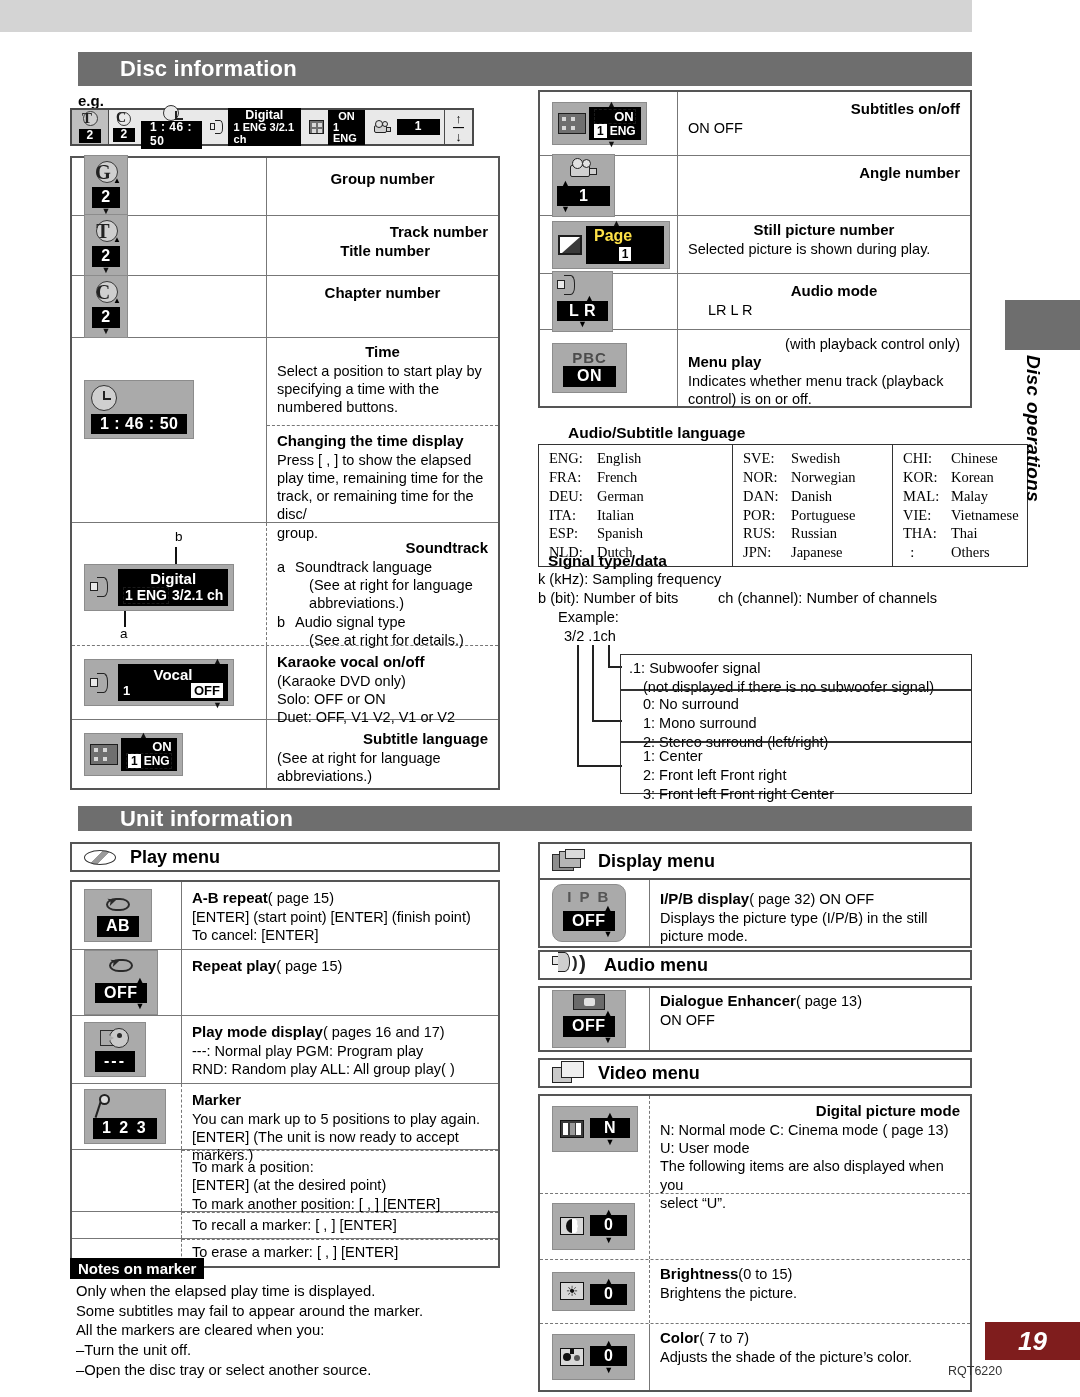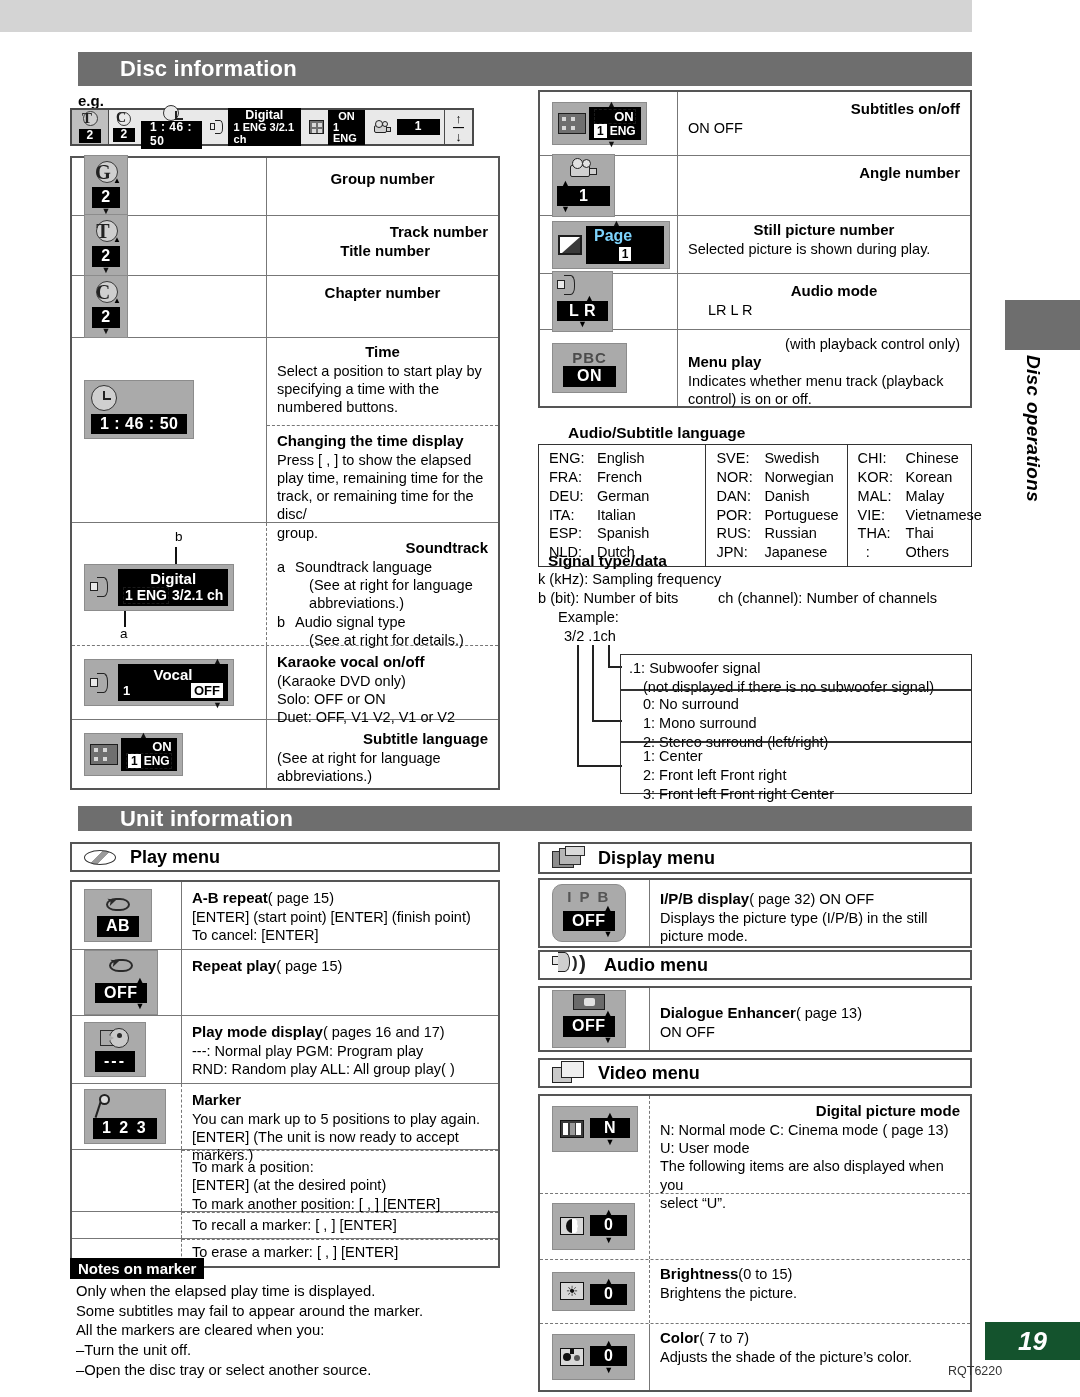--- a/index.html
+++ b/index.html
@@ -162,21 +162,21 @@
   
   .noteshdr { background:#000; color:#fff; font-weight:bold; font-size:15px; padding:2px 8px; display:inline-block; }
 
   
   .sidetab { position:absolute; background:#6e6e6e; }
   .sidevert {
     position:absolute; font-weight:bold; font-style:italic; font-size:19px;
     writing-mode:vertical-rl; white-space:nowrap; letter-spacing:.3px;
   }
   .pagenum {
-    position:absolute; background:#14532d; color:#fff; font-style:italic;
+    position:absolute; background:#7f1d1d; color:#fff; font-style:italic;
     font-weight:bold; font-size:26px; display:flex; align-items:center; justify-content:center;
   }
   .rqt { position:absolute; font-size:12.5px; color:#333; }
   .eg { position:absolute; font-size:15px; font-weight:bold; }
   .ab { font-size:14.5px; }
 </style>
 </head>
 <body>
 
 <div class="page">
@@ -478,21 +478,21 @@
       </div>
       <div class="cell-txt t-right" style="padding-top:8px;">Angle number</div>
     </div>
 
     <div class="row" style="height:58px;">
       <div class="cell-icon" style="width:138px;flex:0 0 138px;">
         <div class="chip" style="flex-direction:row; gap:4px; padding:4px 5px; align-items:center;">
           <div class="pgico"></div>
           <div style="background:#000; padding:2px 8px; position:relative; min-width:78px;">
             <div style="position:absolute;left:26px;top:-8px;font-size:9px;color:#111;">▲</div>
-            <div style="color:#7dd3fc;font-weight:bold;font-size:16px;line-height:16px;text-align:left;">Page</div>
+            <div style="color:#fde047;font-weight:bold;font-size:16px;line-height:16px;text-align:left;">Page</div>
             <div style="text-align:center;"><span style="background:#fff;color:#000;font-weight:bold;font-size:12px;padding:0 3px;">1</span></div>
           </div>
         </div>
       </div>
       <div class="cell-txt" style="padding-top:5px;">
         <div class="t-center">Still picture number</div>
         <div class="ab">Selected picture is shown during play.</div>
       </div>
     </div>
 
@@ -526,21 +526,21 @@
       <div class="cell-txt" style="padding-top:5px;">
         <div class="ab" style="text-align:right;">(with playback control only)</div>
         <div class="t-title">Menu play</div>
         <div class="ab">Indicates whether menu track (playback control) is on or off.</div>
       </div>
     </div>
   </div>
 
   <div style="position:absolute; left:568px; top:424px; font-size:15.5px; font-weight:bold;">Audio/Subtitle language</div>
 
-  <div class="langtbl" style="left:538px; top:444px; width:434px;">
+  <div class="langtbl" style="left:538px; top:444px; width:490px;font-family:Liberation Serif, serif;">
     <div class="langcol" style="width:145px;">
       <div class="langrow">
           <span class="labb">ENG:</span>
           <span>English</span>
         </div>
       <div class="langrow">
           <span class="labb">FRA:</span>
           <span>French</span>
         </div>
       <div class="langrow">
@@ -766,21 +766,21 @@
     <div class="noteshdr">Notes on marker</div>
     <div style="font-size:14.8px; line-height:1.33; padding-left:6px; padding-top:3px;">
       <div>Only when the elapsed play time is displayed.</div>
       <div>Some subtitles may fail to appear around the marker.</div>
       <div>All the markers are cleared when you:</div>
       <div>–Turn the unit off.</div>
       <div>–Open the disc tray or select another source.</div>
     </div>
   </div>
 
-  <div class="menubar" style="left:538px; top:842px; width:434px; height:32px;">
+  <div class="menubar" style="left:538px; top:842px; width:434px; height:38px;">
     <span class="dispico">
         <span class="s1"></span>
         <span class="s2"></span>
         <span class="s3"></span>
       </span>
     <span>Display menu</span>
   </div>
 
   <div class="tbl" style="left:538px; top:878px; width:434px;">
     <div class="row" style="height:66px;">
@@ -815,21 +815,21 @@
       <div class="cell-icon" style="width:110px;flex:0 0 110px;">
         <div class="chip" style="padding:3px 10px;">
           <div class="glyph" style="width:32px;height:16px;background:#6a6a6a;border:1.5px solid #1f1f1f;position:relative;">
             <span style="position:absolute;left:10px;top:3px;width:11px;height:8px;background:#e2e2e2;display:block;border-radius:2px;"></span>
           </div>
           <div style="align-self:flex-end;margin-right:2px;font-size:9px;line-height:6px;">▲</div>
           <div class="val">OFF</div>
           <div style="align-self:flex-end;margin-right:2px;font-size:9px;line-height:7px;">▼</div>
         </div>
       </div>
-      <div class="cell-txt" style="padding-top:16px;">
+      <div class="cell-txt" style="padding-top:4px;">
         <div><span class="t-title">Dialogue Enhancer</span><span class="ab">(     page 13)</span></div>
         <div class="ab">ON       OFF</div>
       </div>
     </div>
   </div>
 
   <div class="menubar" style="left:538px; top:1058px; width:434px; height:30px;">
     <span class="vidico">
         <span class="a"></span>
         <span class="b"></span>

